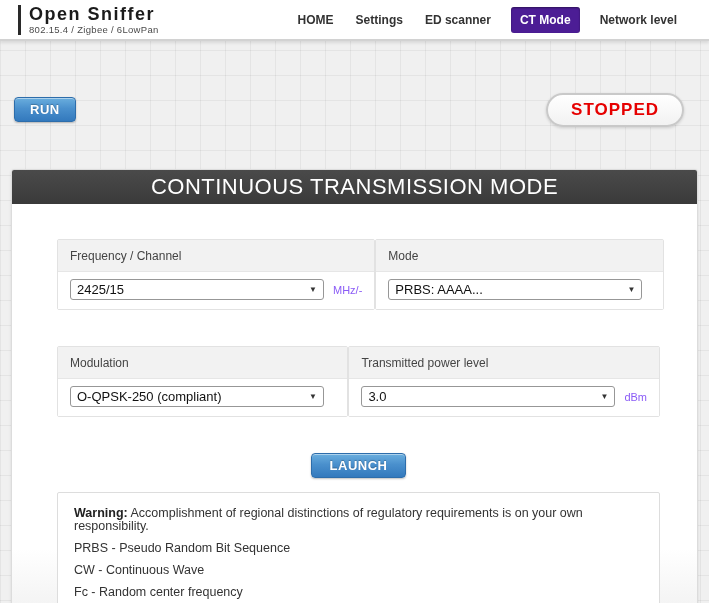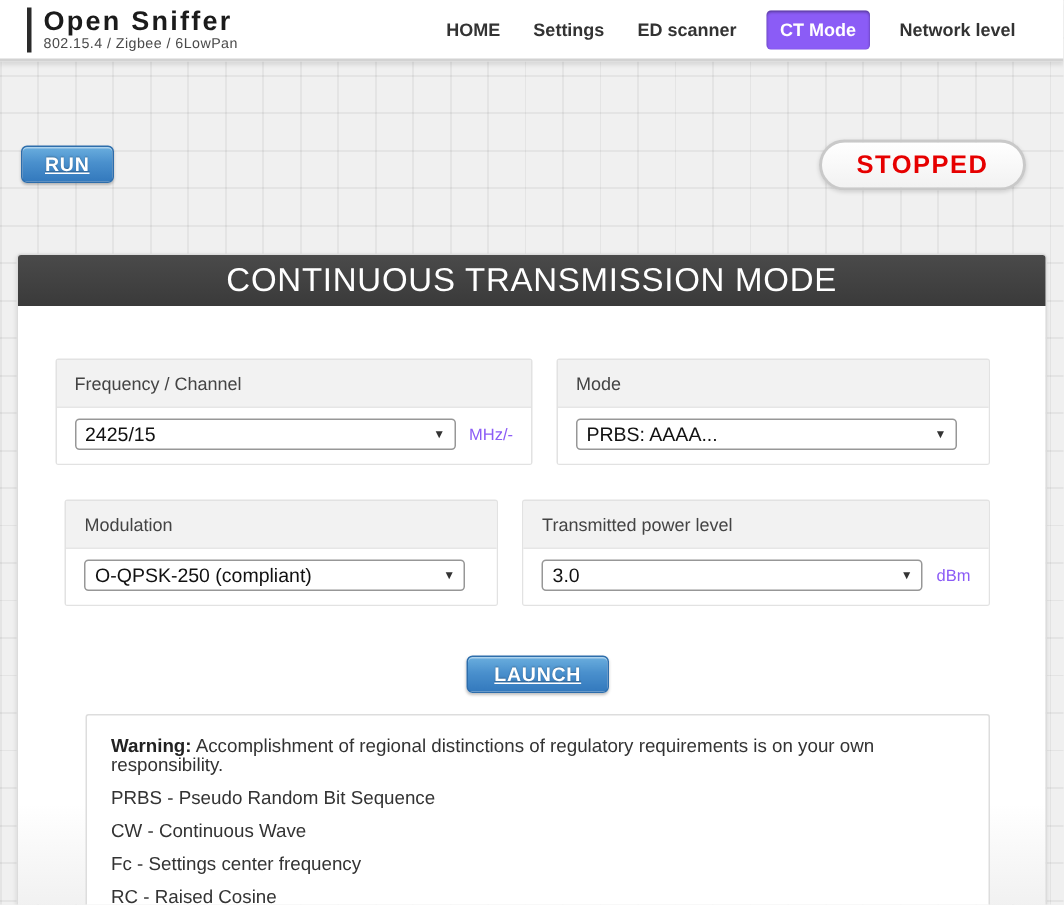--- a/index.html
+++ b/index.html
@@ -29,37 +29,36 @@
     line-height:19px; white-space:nowrap;
   }
   .logo-text .logo-subtitle { font-size:9.5px; color:#4a4a4a; letter-spacing:0.3px; }
 
   .nav { display:flex; align-items:center; gap:18px;margin-left:19px; }
   .nav-item {
     font-size:12px; font-weight:bold; color:#333; cursor:pointer; white-space:nowrap;
     padding:6px 2px;
   }
   .nav-item.active {
-    background:#8b5cf6; color:#ffffff; border-radius:3px; padding:6px 9px;
+    background:#4c1d95; color:#ffffff; border-radius:3px; padding:6px 9px;
     box-shadow:inset 0 1px 2px rgba(0,0,0,0.4);
   }
 
   
   .toolbar-row {
     display:flex; justify-content:space-between; align-items:center;
     padding:32px 25px 0 14px; height:105px;
   }
   .btn {
     display:inline-block; color:#fff; font-weight:bold; text-align:center;
     background:linear-gradient(180deg,#6aaede 0%,#4a90cd 45%,#3379bd 100%);
     border:1px solid #2d6dab; border-radius:4px;
     text-shadow:0 -1px 1px rgba(0,0,0,0.25);
     box-shadow:inset 0 1px 0 rgba(255,255,255,0.45), 0 1px 2px rgba(0,0,0,0.25);
     cursor:pointer;
-    text-decoration:underline;
   }
   .run-btn { font-size:13px; padding:4px 15px; letter-spacing:0.5px; }
   .status-pill {
     background:linear-gradient(180deg,#ffffff 0%,#f2f2f2 100%);
     border:2px solid #c9c9c9; border-radius:17px;
     padding:5px 23px;
     font-size:17px; font-weight:bold; letter-spacing:1px; color:#e60000;
     box-shadow:0 1px 3px rgba(0,0,0,0.15);
   }
 
@@ -73,21 +72,21 @@
   }
   .panel-title-bar {
     height:34px; line-height:34px;
     background:linear-gradient(180deg,#4a4a4a 0%,#3a3a3a 100%);
     border-radius:2px 2px 0 0;
     text-align:center; color:#ffffff; font-size:22px; letter-spacing:0.5px;
     white-space:nowrap;
   }
   .panel-inner { padding:35px 37px 0 45px; }
 
-  .field-grid { display:flex; gap:16px; margin-bottom:23px;justify-content:flex-end; }
+  .field-grid { display:flex; margin-bottom:36px; }
   .field-box {
     flex:1; border:1px solid #e2e2e2; background:#ffffff; border-radius:2px;
   }
   .field-label {
     background:#f2f2f2; border-bottom:1px solid #e6e6e6;
     padding:9px 12px 8px 12px; font-size:12px; color:#444;
   }
   .field-body { display:flex; align-items:center; padding:7px 12px 9px 12px; background:#fff; }
   .select {
     width:254px; height:21px; background:#ffffff;
@@ -186,18 +185,18 @@
     </div>
 
     <div class="launch-row">
       <div class="btn launch-btn">LAUNCH</div>
     </div>
 
     <div class="warning-box">
       <p><b>Warning:</b><span> Accomplishment of regional distinctions of regulatory requirements is on your own responsibility.</span></p>
       <p>PRBS - Pseudo Random Bit Sequence</p>
       <p>CW - Continuous Wave</p>
-      <p>Fc - Settings center frequency</p>
+      <p>Fc - Random center frequency</p>
       <p>RC - Raised Cosine</p>
 
     </div>
   </div>
 </div>
 
 </body></html>

